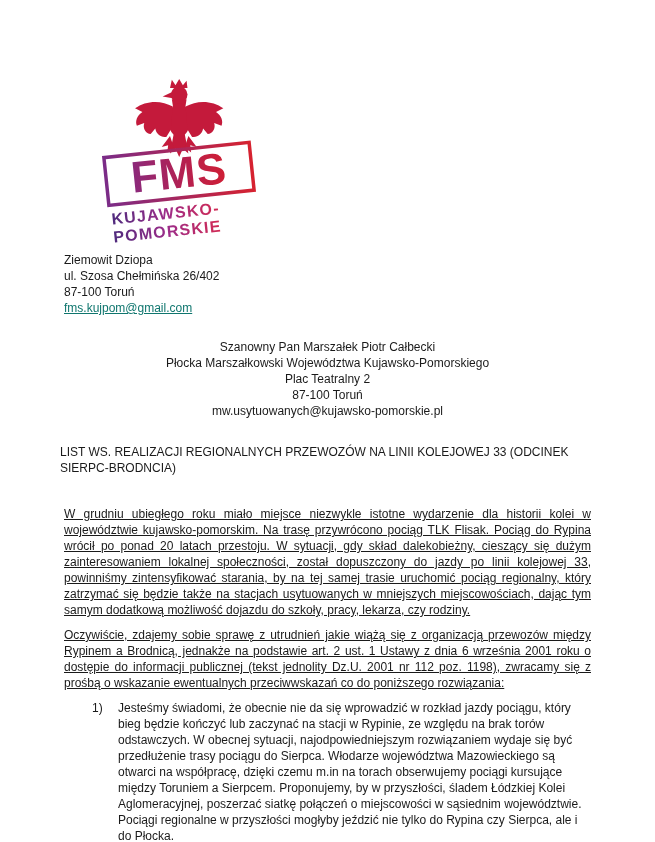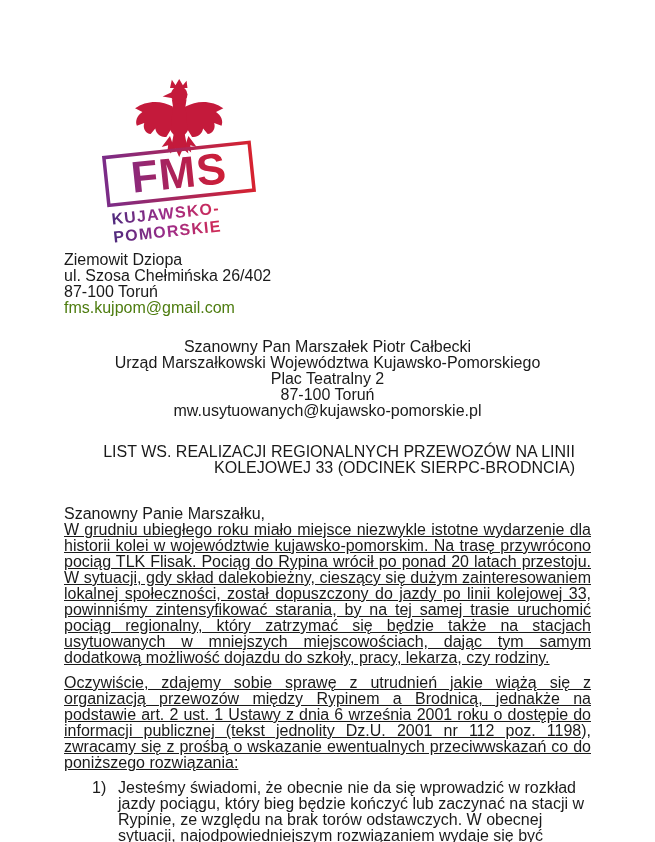--- a/index.html
+++ b/index.html
@@ -7,30 +7,30 @@
   .page{
     position:relative;
     width:655px;height:842px;
     margin:0 auto;
     background:#ffffff;
     overflow:hidden;
     font-family:"Liberation Sans", sans-serif;
     color:#1a1a1a;
     -webkit-font-smoothing:antialiased;
   }
-  .block{position:absolute;font-size:16px;line-height:16px;}
+  .block{position:absolute;font-size:12px;line-height:16px;}
   .logo{position:absolute;left:98px;top:78px;width:172px;height:172px;}
   .sender{left:64px;top:252px;width:400px;text-align:left;}
   .recipient{left:64px;top:339px;width:527px;text-align:center;}
-  .subject{left:48px;top:444px;width:527px;text-align:right;}
+  .subject{left:60px;top:444px;width:527px;text-align:left;}
   .body-text{left:64px;top:506px;width:527px;}
   .para{margin:0;text-align:justify;text-decoration:underline;}
   .para + .para{margin-top:9px;}
   .salutation{margin:0;}
-  a.email-link{color:#4d7c0f;cursor:pointer;}
+  a.email-link{color:#0f766e;text-decoration:underline;cursor:pointer;}
   .list-item{display:flex;margin-top:9px;}
   .list-marker{width:26px;margin-left:28px;flex:0 0 auto;}
   .list-body{flex:1 1 auto;text-align:left;padding-right:2px;}
   .line{white-space:nowrap;}
 </style>
 </head>
 <body>
 
 <div class="page">
 
@@ -80,30 +80,29 @@
 
   <div class="block sender">
     <div class="line">Ziemowit Dziopa</div>
     <div class="line">ul. Szosa Chełmińska 26/402</div>
     <div class="line">87-100 Toruń</div>
     <div class="line"><a class="email-link">fms.kujpom@gmail.com</a></div>
   </div>
 
   <div class="block recipient">
     <div class="line">Szanowny Pan Marszałek Piotr Całbecki</div>
-    <div class="line">Urząd Marszałkowski Województwa Kujawsko-Pomorskiego</div>
+    <div class="line">Płocka Marszałkowski Województwa Kujawsko-Pomorskiego</div>
     <div class="line">Plac Teatralny 2</div>
     <div class="line">87-100 Toruń</div>
     <div class="line">mw.usytuowanych@kujawsko-pomorskie.pl</div>
   </div>
 
   <div class="block subject">LIST WS. REALIZACJI REGIONALNYCH PRZEWOZÓW NA LINII KOLEJOWEJ 33 (ODCINEK SIERPC-BRODNCIA)</div>
 
   <div class="block body-text">
-    <p class="salutation">Szanowny Panie Marszałku,</p>
     <p class="para" style="margin-top:0;">W grudniu ubiegłego roku miało miejsce niezwykle istotne wydarzenie dla historii kolei w województwie kujawsko-pomorskim. Na trasę przywrócono pociąg TLK Flisak. Pociąg do Rypina wrócił po ponad 20 latach przestoju. W sytuacji, gdy skład dalekobieżny, cieszący się dużym zainteresowaniem lokalnej społeczności, został dopuszczony do jazdy po linii kolejowej 33, powinniśmy zintensyfikować starania, by na tej samej trasie uruchomić pociąg regionalny, który zatrzymać się będzie także na stacjach usytuowanych w mniejszych miejscowościach, dając tym samym dodatkową możliwość dojazdu do szkoły, pracy, lekarza, czy rodziny.</p>
     <p class="para">Oczywiście, zdajemy sobie sprawę z utrudnień jakie wiążą się z organizacją przewozów między Rypinem a Brodnicą, jednakże na podstawie art. 2 ust. 1 Ustawy z dnia 6 września 2001 roku o dostępie do informacji publicznej (tekst jednolity Dz.U. 2001 nr 112 poz. 1198), zwracamy się z prośbą o wskazanie ewentualnych przeciwwskazań co do poniższego rozwiązania:</p>
     <div class="list-item">
       <span class="list-marker">1)</span>
       <span class="list-body">Jesteśmy świadomi, że obecnie nie da się wprowadzić w rozkład jazdy pociągu, który bieg będzie kończyć lub zaczynać na stacji w Rypinie, ze względu na brak torów odstawczych. W obecnej sytuacji, najodpowiedniejszym rozwiązaniem wydaje się być przedłużenie trasy pociągu do Sierpca. Włodarze województwa Mazowieckiego są otwarci na współpracę, dzięki czemu m.in na torach obserwujemy pociągi kursujące między Toruniem a Sierpcem. Proponujemy, by w przyszłości, śladem Łódzkiej Kolei Aglomeracyjnej, poszerzać siatkę połączeń o miejscowości w sąsiednim województwie. Pociągi regionalne w przyszłości mogłyby jeździć nie tylko do Rypina czy Sierpca, ale i do Płocka.</span>
     </div>
   </div>
 
 </div>
 

